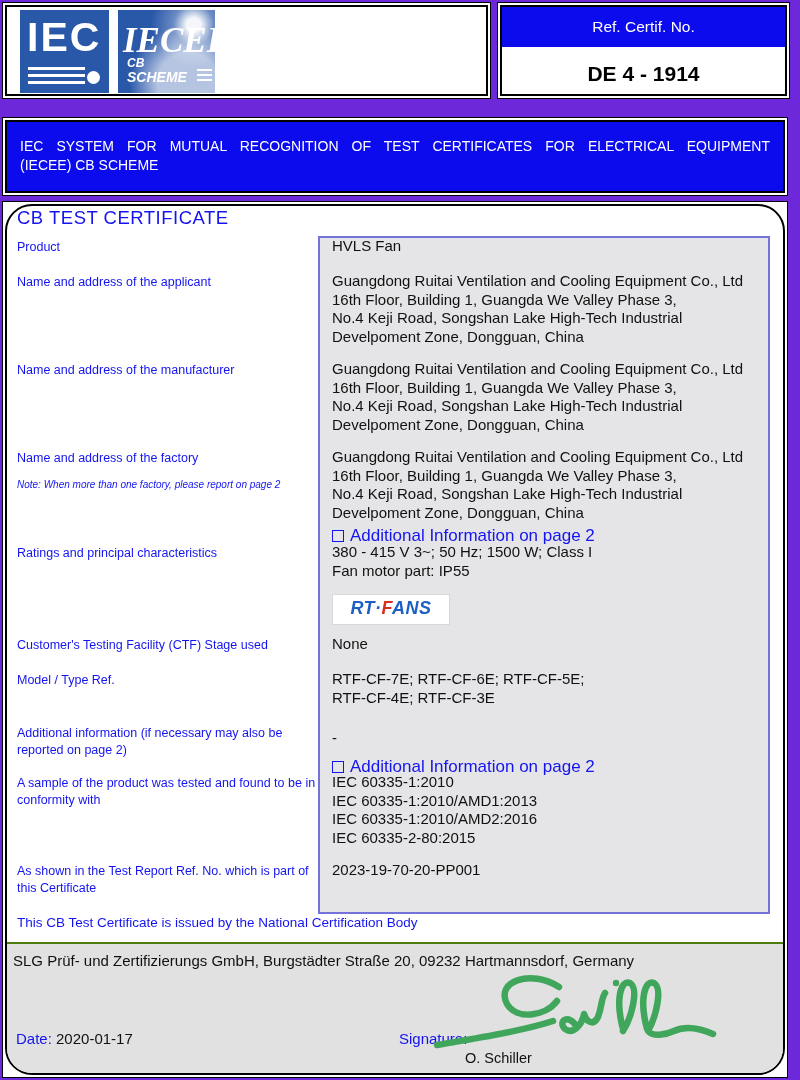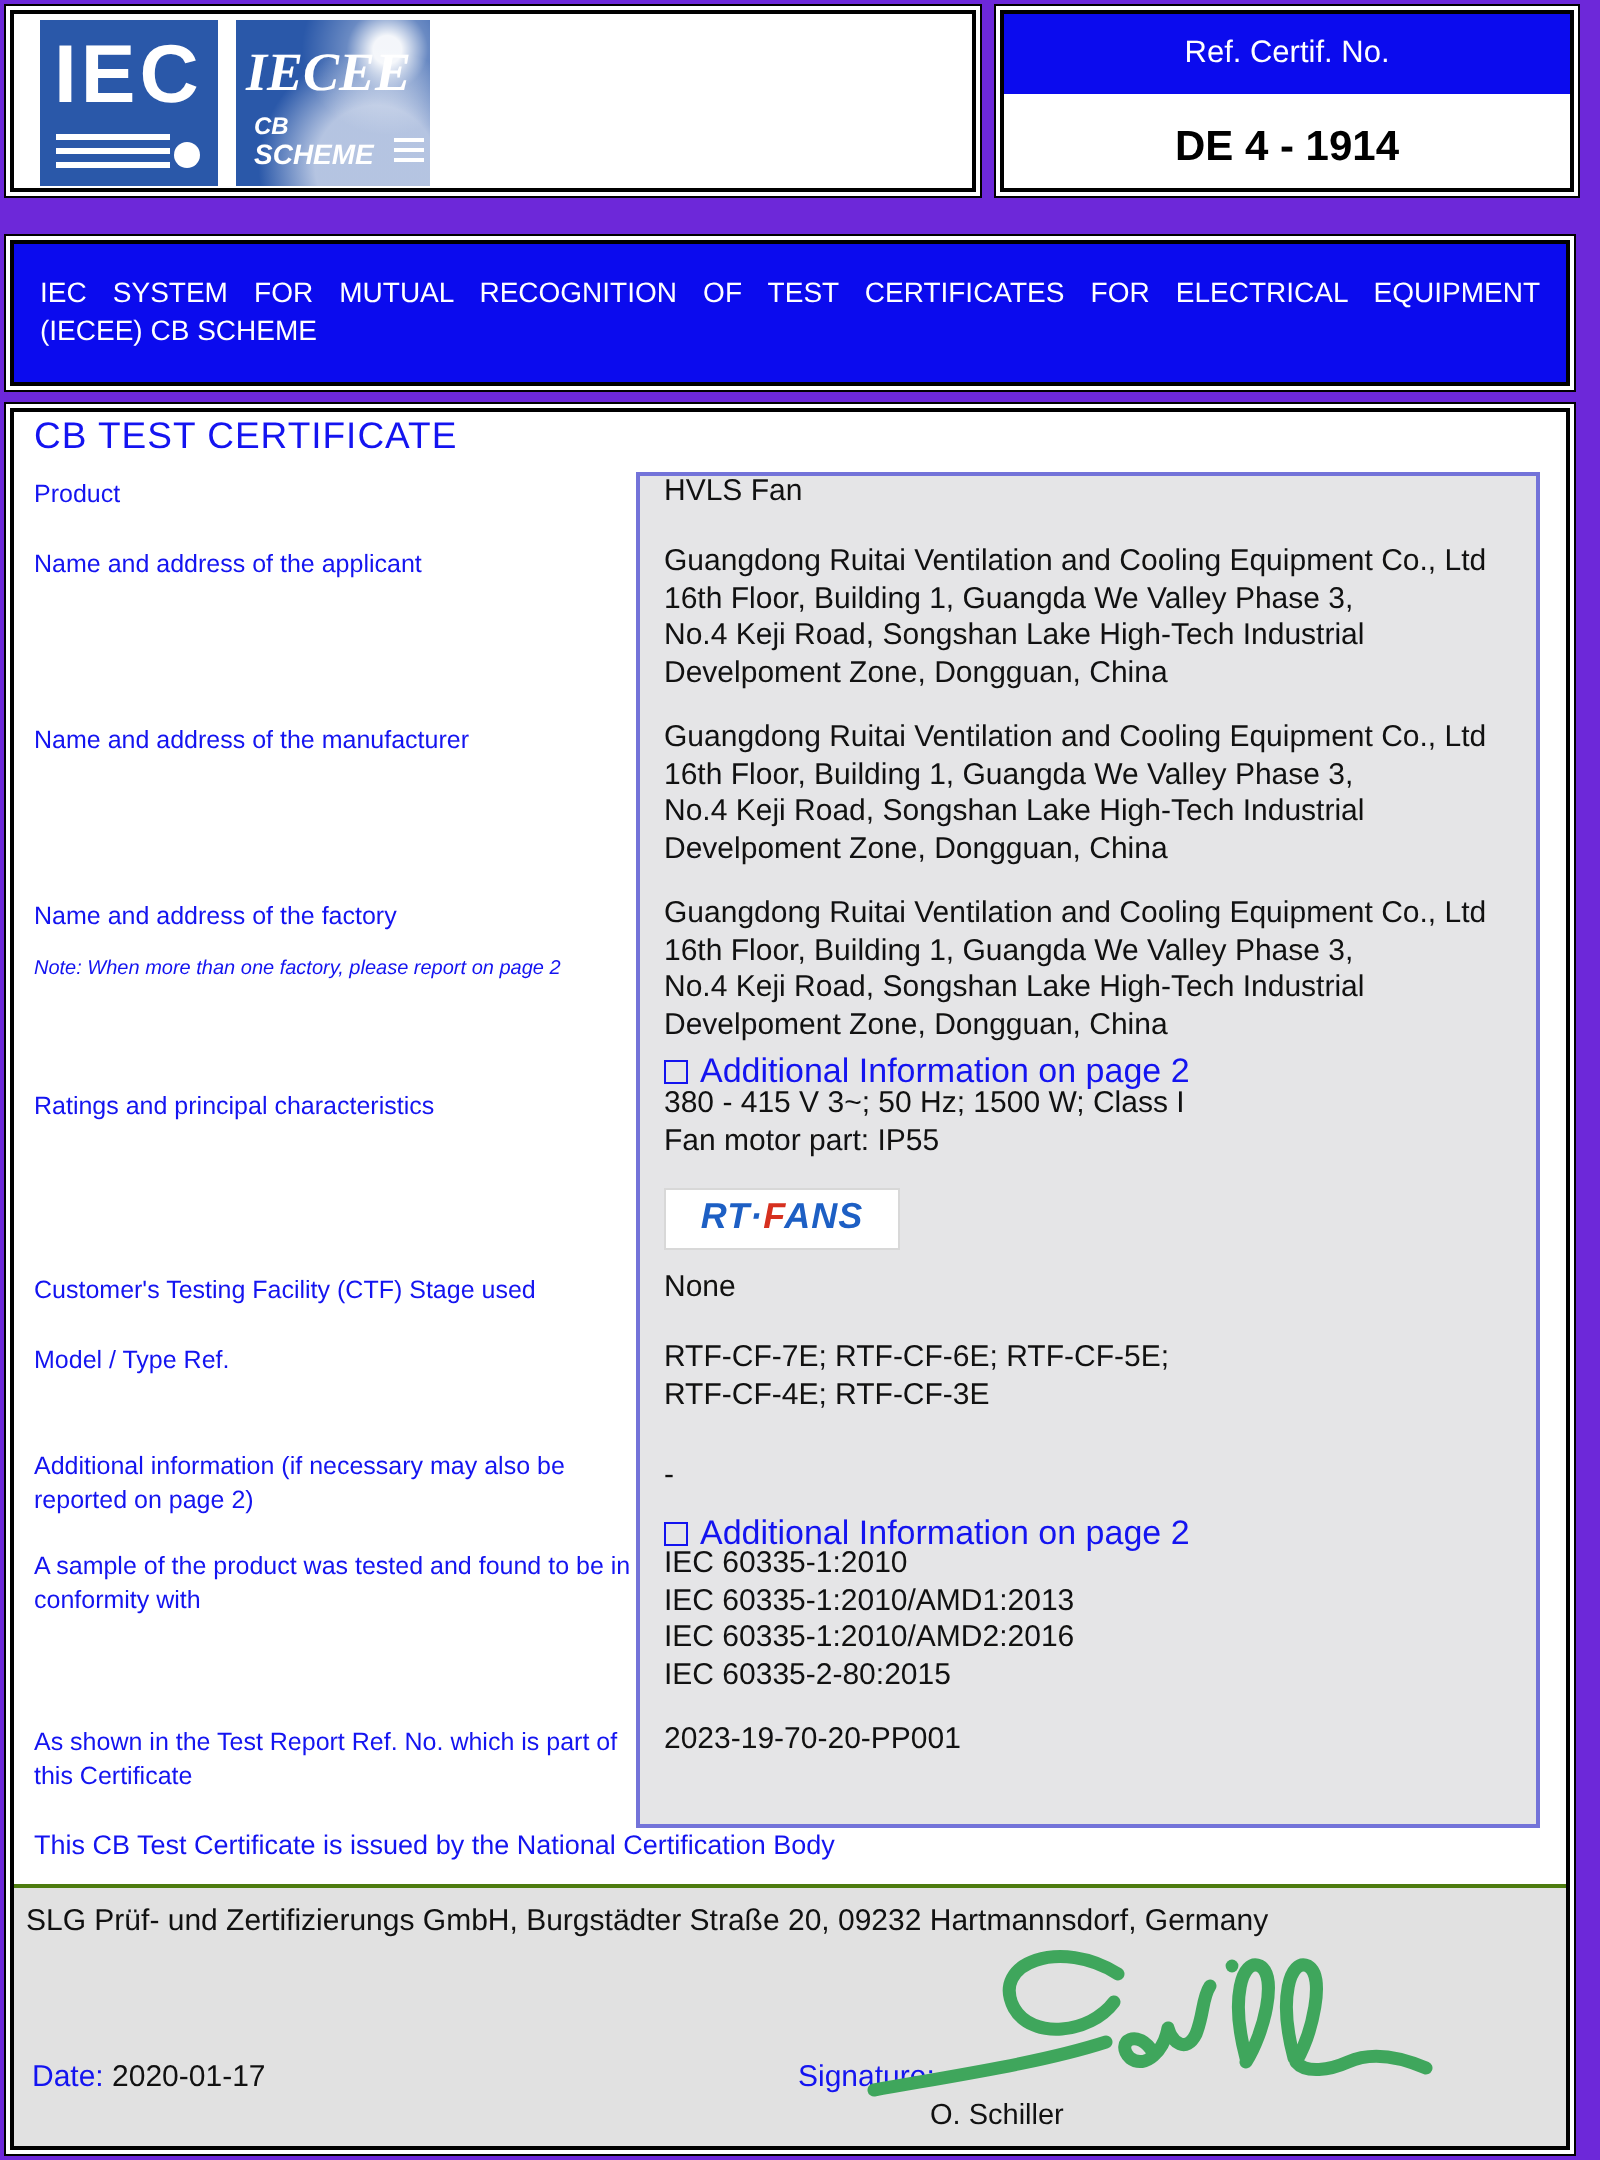--- a/index.html
+++ b/index.html
@@ -18,40 +18,40 @@
   .topbox{left:2px;top:2px;width:489px;height:97px;}
   .iec-logo{position:absolute;left:13px;top:3px;width:89px;height:83px;background:#2a58a9;}
   .iec-text{position:absolute;left:7px;top:4px;color:#fff;font-size:41px;font-weight:bold;letter-spacing:2px;}
   .iec-lines{position:absolute;left:8px;bottom:9px;width:57px;height:17px;
     background:repeating-linear-gradient(#fff 0 3px, rgba(0,0,0,0) 3px 7px);}
   .iec-dot{position:absolute;right:9px;bottom:9px;width:13px;height:13px;border-radius:50%;background:#fff;}
   .iecee-logo{position:absolute;left:111px;top:3px;width:97px;height:83px;background:#2a58a9;color:#fff;
     background-image:
       radial-gradient(circle at 78% 18%, rgba(255,255,255,0.95) 0 7%, rgba(255,255,255,0.30) 20%, rgba(255,255,255,0) 42%),
       radial-gradient(circle at 72% 88%, rgba(205,215,235,0.85) 0 30%, rgba(205,215,235,0) 58%);}
-  .iecee-title{position:absolute;left:5px;top:11px;font-family:"Liberation Serif", serif;font-style:italic;font-weight:bold;font-size:27px;}
+  .iecee-title{position:absolute;left:5px;top:11px;font-family:"Liberation Serif", serif;font-style:italic;font-weight:bold;font-size:35px;}
   .iecee-cb{position:absolute;left:9px;top:46px;font-style:italic;font-weight:bold;font-size:12px;}
   .iecee-scheme{position:absolute;left:9px;top:59px;font-style:italic;font-weight:bold;font-size:14px;}
   .iecee-lines{position:absolute;right:3px;bottom:11px;width:15px;height:13px;
     background:repeating-linear-gradient(#fff 0 2px, rgba(0,0,0,0) 2px 5px);}
 
   
   .refbox{left:497px;top:2px;width:293px;height:97px;}
   .ref-head{background:#0b0bee;color:#fff;text-align:center;height:40px;line-height:40px;font-size:15.5px;}
   .ref-num{text-align:center;font-size:21px;font-weight:bold;color:#000;padding-top:15px;}
 
   
   .banner{left:2px;top:117px;width:786px;height:79px;}
   .banner .dbox-in{background:#0b0bee;color:#fff;}
   .banner-text{padding:15px 13px 0 13px;font-size:14px;line-height:19px;}
   .banner-l1{text-align:justify;text-align-last:justify;}
 
   
   .mainbox{left:2px;top:201px;width:786px;height:877px;}
-  .main-in{position:relative;width:100%;height:100%;}
+  .main-in{position:relative;width:100%;height:100%;border-radius:27px;}
   .cert-title{position:absolute;left:10px;top:1px;color:#1414f0;font-size:18.5px;letter-spacing:0.5px;}
   .panel{position:absolute;left:311px;top:30px;width:452px;height:678px;background:#e5e5e7;border:2px solid #7373d9;box-sizing:border-box;}
   .lbl{position:absolute;left:10px;width:300px;color:#1414f0;font-size:12.5px;line-height:16.5px;}
   .note{position:absolute;left:10px;width:300px;color:#1414f0;font-size:10px;font-style:italic;}
   .val{position:absolute;left:325px;width:424px;color:#111;font-size:15px;line-height:18.6px;}
   .cb-row{position:absolute;left:325px;color:#1414f0;font-size:17px;}
   .cb{display:inline-block;width:10px;height:10px;border:1.5px solid #1414f0;margin-right:6px;vertical-align:-1px;}
   .tm-box{position:absolute;left:325px;top:388px;width:116px;height:29px;background:#fff;border:1px solid #d8d8d8;
     text-align:center;line-height:27px;font-style:italic;font-weight:bold;font-size:18px;letter-spacing:0.5px;}
   .tm-blue{color:#1d5fc4;}

